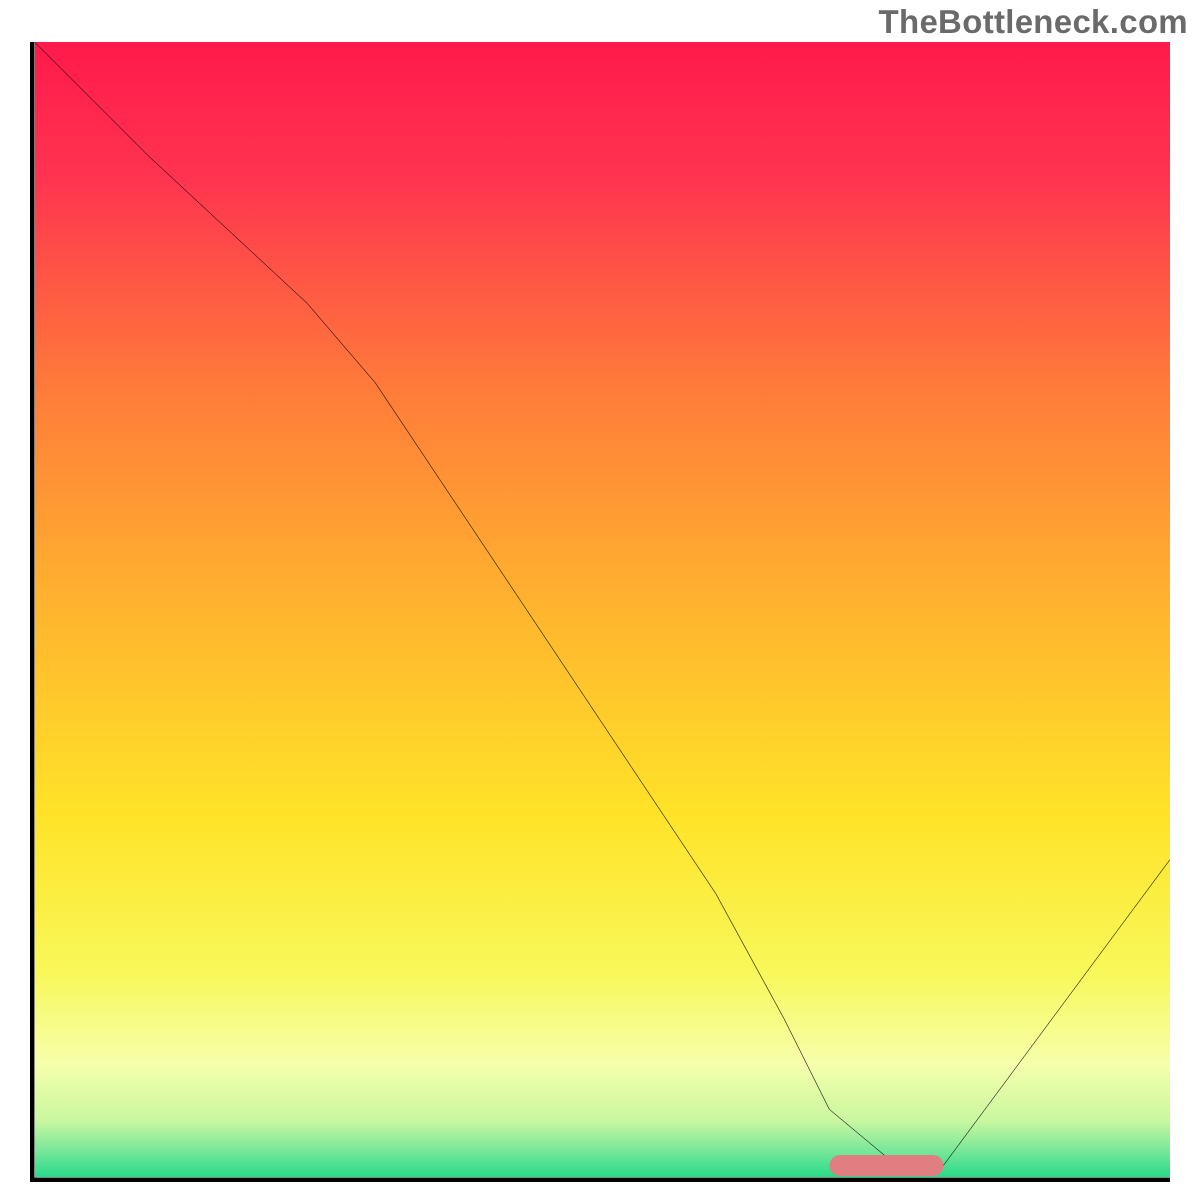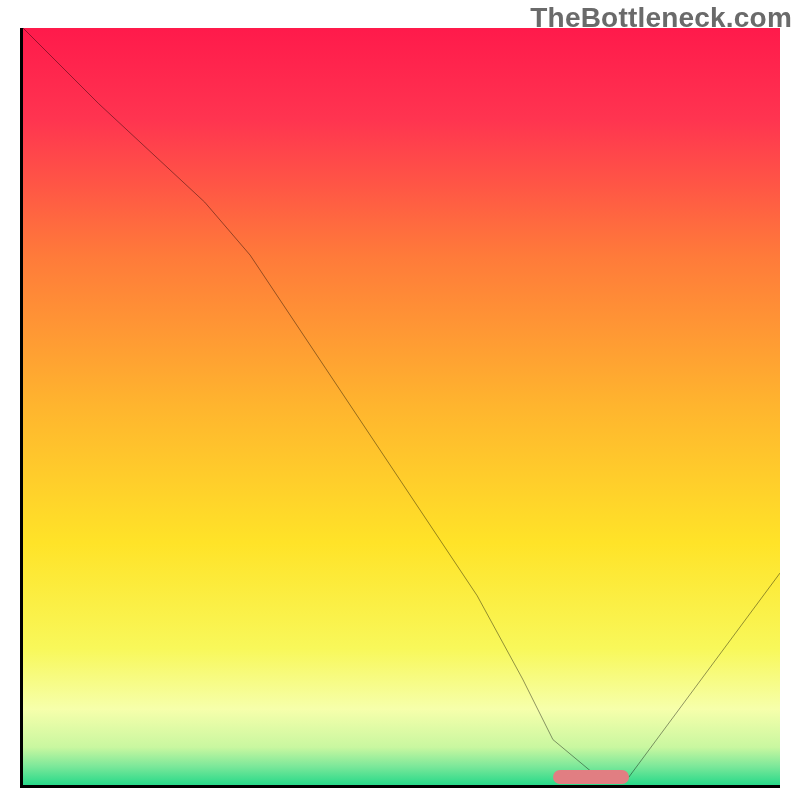--- a/index.html
+++ b/index.html
@@ -12,21 +12,21 @@
   }
   .container {
     position: relative;
     width: 800px;
     height: 800px;
   }
   .watermark {
     position: absolute;
     top: 2px;
     right: 8px;
-    font-size: 28px;
+    font-size: 22px;
     font-weight: bold;
     color: #6a6a6a;
     letter-spacing: 0.2px;
   }
   .plot-frame {
     position: absolute;
     left: 20px;
     top: 28px;
     width: 760px;
     height: 760px;

